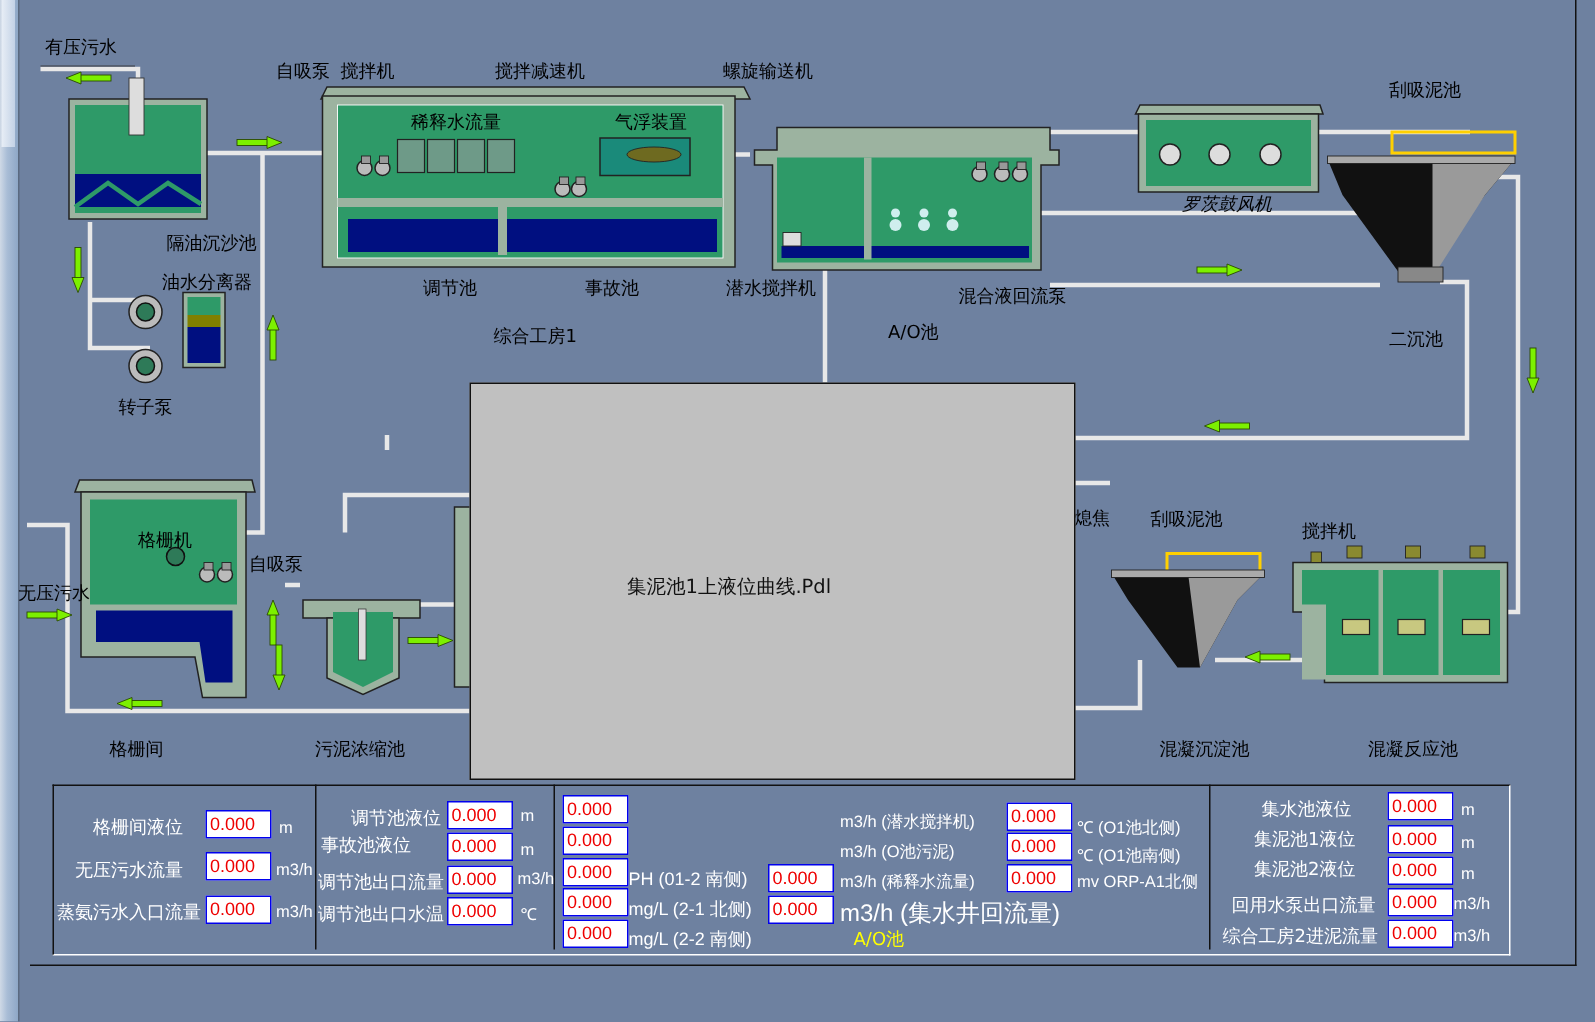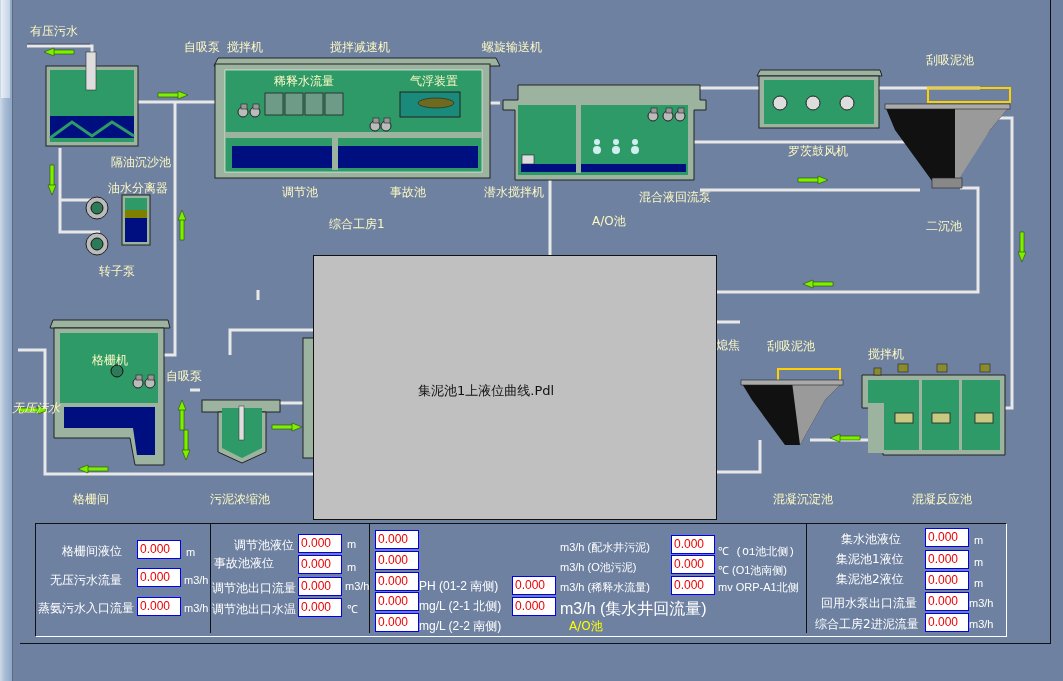--- a/index.html
+++ b/index.html
@@ -1,17 +1,17 @@
 <!DOCTYPE html>
 <html><head>
 <meta charset="utf-8">
 <style>
   html,body{margin:0;padding:0;}
   body{width:1063px;height:681px;position:relative;overflow:hidden;background:#6e81a0;font-family:"DejaVu Sans","Liberation Sans",sans-serif;}
-  .lbl{position:absolute;color:#fef9c3;font-size:12px;white-space:nowrap;line-height:14px;}
+  .lbl{position:absolute;color:#000000;font-size:12px;white-space:nowrap;line-height:14px;}
   .leftbar{position:absolute;left:0;top:0;width:12px;height:681px;background:linear-gradient(90deg,#cfd9e6,#a9bdd6 40%,#8ea7c6);border-right:1px solid #5a6a80;}
   .leftbar .thumb{position:absolute;left:1px;top:0;width:9px;height:98px;background:linear-gradient(90deg,#e8eef6,#c3d2e6);}
   svg.scene{position:absolute;left:0;top:0;}
   .popup{position:absolute;left:313px;top:255px;width:402px;height:263px;background:#c0c0c0;border:1px solid #111;}
   .popup span{position:absolute;left:104px;top:126px;font-size:13px;color:#111;}
   .panel{position:absolute;left:35px;top:523px;width:970px;height:112px;border:1px solid #111;border-right:1px solid #fff;border-bottom:1px solid #fff;}
   .outer{position:absolute;left:20px;top:0;width:1030px;height:643px;border-bottom:1px solid #111;border-right:1px solid #111;}
   .vdiv{position:absolute;top:523px;width:1px;height:110px;background:#111;}
   .val{position:absolute;width:40px;height:17px;background:#fff;border:1px solid #0000ee;color:#ee0000;font-size:12px;line-height:17px;padding-left:2px;font-family:"Liberation Sans",sans-serif;}
   .unit{position:absolute;color:#fff;font-size:11px;white-space:nowrap;font-family:"Liberation Sans",sans-serif;}
@@ -219,33 +219,33 @@
 
 <div class="lbl" style="left:30px;top:24px;">有压污水</div>
 <div class="lbl" style="left:184px;top:40px;">自吸泵</div>
 <div class="lbl" style="left:227px;top:40px;">搅拌机</div>
 <div class="lbl" style="left:330px;top:40px;">搅拌减速机</div>
 <div class="lbl" style="left:482px;top:40px;">螺旋输送机</div>
 <div class="lbl" style="left:274px;top:74px;">稀释水流量</div>
 <div class="lbl" style="left:410px;top:74px;">气浮装置</div>
 <div class="lbl" style="left:67px;top:155px;margin-left:44px;">隔油沉沙池</div>
 <div class="lbl" style="left:108px;top:181px;">油水分离器</div>
-<div class="lbl" style="left:79px;top:264px;margin-left:20px;">转子泵</div>
+<div class="lbl" style="left:79px;top:264px;">转子泵</div>
 <div class="lbl" style="left:282px;top:185px;">调节池</div>
 <div class="lbl" style="left:390px;top:185px;">事故池</div>
 <div class="lbl" style="left:329px;top:217px;">综合工房1</div>
 <div class="lbl" style="left:484px;top:185px;">潜水搅拌机</div>
 <div class="lbl" style="left:592px;top:214px;">A/O池</div>
 <div class="lbl" style="left:639px;top:190px;">混合液回流泵</div>
-<div class="lbl" style="left:788px;top:144px;">罗茨鼓风机</div>
+<div class="lbl" style="left:788px;top:129px;font-style:italic;">罗茨鼓风机</div>
 <div class="lbl" style="left:926px;top:53px;">刮吸泥池</div>
 <div class="lbl" style="left:926px;top:219px;">二沉池</div>
 <div class="lbl" style="left:92px;top:353px;text-align:right;">格栅机</div>
 <div class="lbl" style="left:166px;top:369px;">自吸泵</div>
-<div class="lbl" style="left:12px;top:401px;font-style:italic;">无压污水</div>
+<div class="lbl" style="left:12px;top:388px;">无压污水</div>
 <div class="lbl" style="left:73px;top:492px;">格栅间</div>
 <div class="lbl" style="left:210px;top:492px;">污泥浓缩池</div>
 <div class="lbl" style="left:716px;top:338px;">熄焦</div>
 <div class="lbl" style="left:767px;top:339px;">刮吸泥池</div>
 <div class="lbl" style="left:868px;top:347px;">搅拌机</div>
 <div class="lbl" style="left:773px;top:492px;">混凝沉淀池</div>
 <div class="lbl" style="left:912px;top:492px;">混凝反应池</div>
 
 <div class="popup">
   <span>集泥池1上液位曲线.Pdl</span>
@@ -281,30 +281,30 @@
 
 <div class="val" style="left:375px;top:530px;">0.000</div>
 <div class="val" style="left:375px;top:551px;">0.000</div>
 <div class="val" style="left:375px;top:572px;">0.000</div>
 <div class="unit" style="left:419px;top:578px;font-size:12px;">PH (01-2 南侧)</div>
 <div class="val" style="left:375px;top:592px;">0.000</div>
 <div class="unit" style="left:419px;top:598px;font-size:12px;">mg/L (2-1 北侧)</div>
 <div class="val" style="left:375px;top:613px;">0.000</div>
 <div class="unit" style="left:419px;top:618px;font-size:12px;">mg/L (2-2 南侧)</div>
 
-<div class="unit" style="left:560px;top:540px;">m3/h (配水井污泥)</div>
+<div class="unit" style="left:560px;top:540px;">m3/h (潜水搅拌机)</div>
 <div class="unit" style="left:560px;top:560px;">m3/h (O池污泥)</div>
 <div class="val" style="left:512px;top:576px;">0.000</div>
 <div class="unit" style="left:560px;top:580px;">m3/h (稀释水流量)</div>
 <div class="val" style="left:512px;top:597px;">0.000</div>
 <div class="unit" style="left:560px;top:599px;font-size:16px;">m3/h (集水井回流量)</div>
 <div class="plbl yl" style="left:569px;top:618px;">A/O池</div>
 
 <div class="val" style="left:671px;top:535px;">0.000</div>
-<div class="unit" style="left:718px;top:543px;font-family:Liberation Mono, monospace;">℃ (O1池北侧)</div>
+<div class="unit" style="left:718px;top:543px;">℃ (O1池北侧)</div>
 <div class="val" style="left:671px;top:555px;">0.000</div>
 <div class="unit" style="left:718px;top:562px;">℃ (O1池南侧)</div>
 <div class="val" style="left:671px;top:576px;">0.000</div>
 <div class="unit" style="left:718px;top:580px;">mv ORP-A1北侧</div>
 
 <div class="plbl" style="left:841px;top:531px;">集水池液位</div>
 <div class="val" style="left:925px;top:528px;">0.000</div>
 <div class="unit" style="left:974px;top:534px;">m</div>
 <div class="plbl" style="left:836px;top:551px;">集泥池1液位</div>
 <div class="val" style="left:925px;top:550px;">0.000</div>

